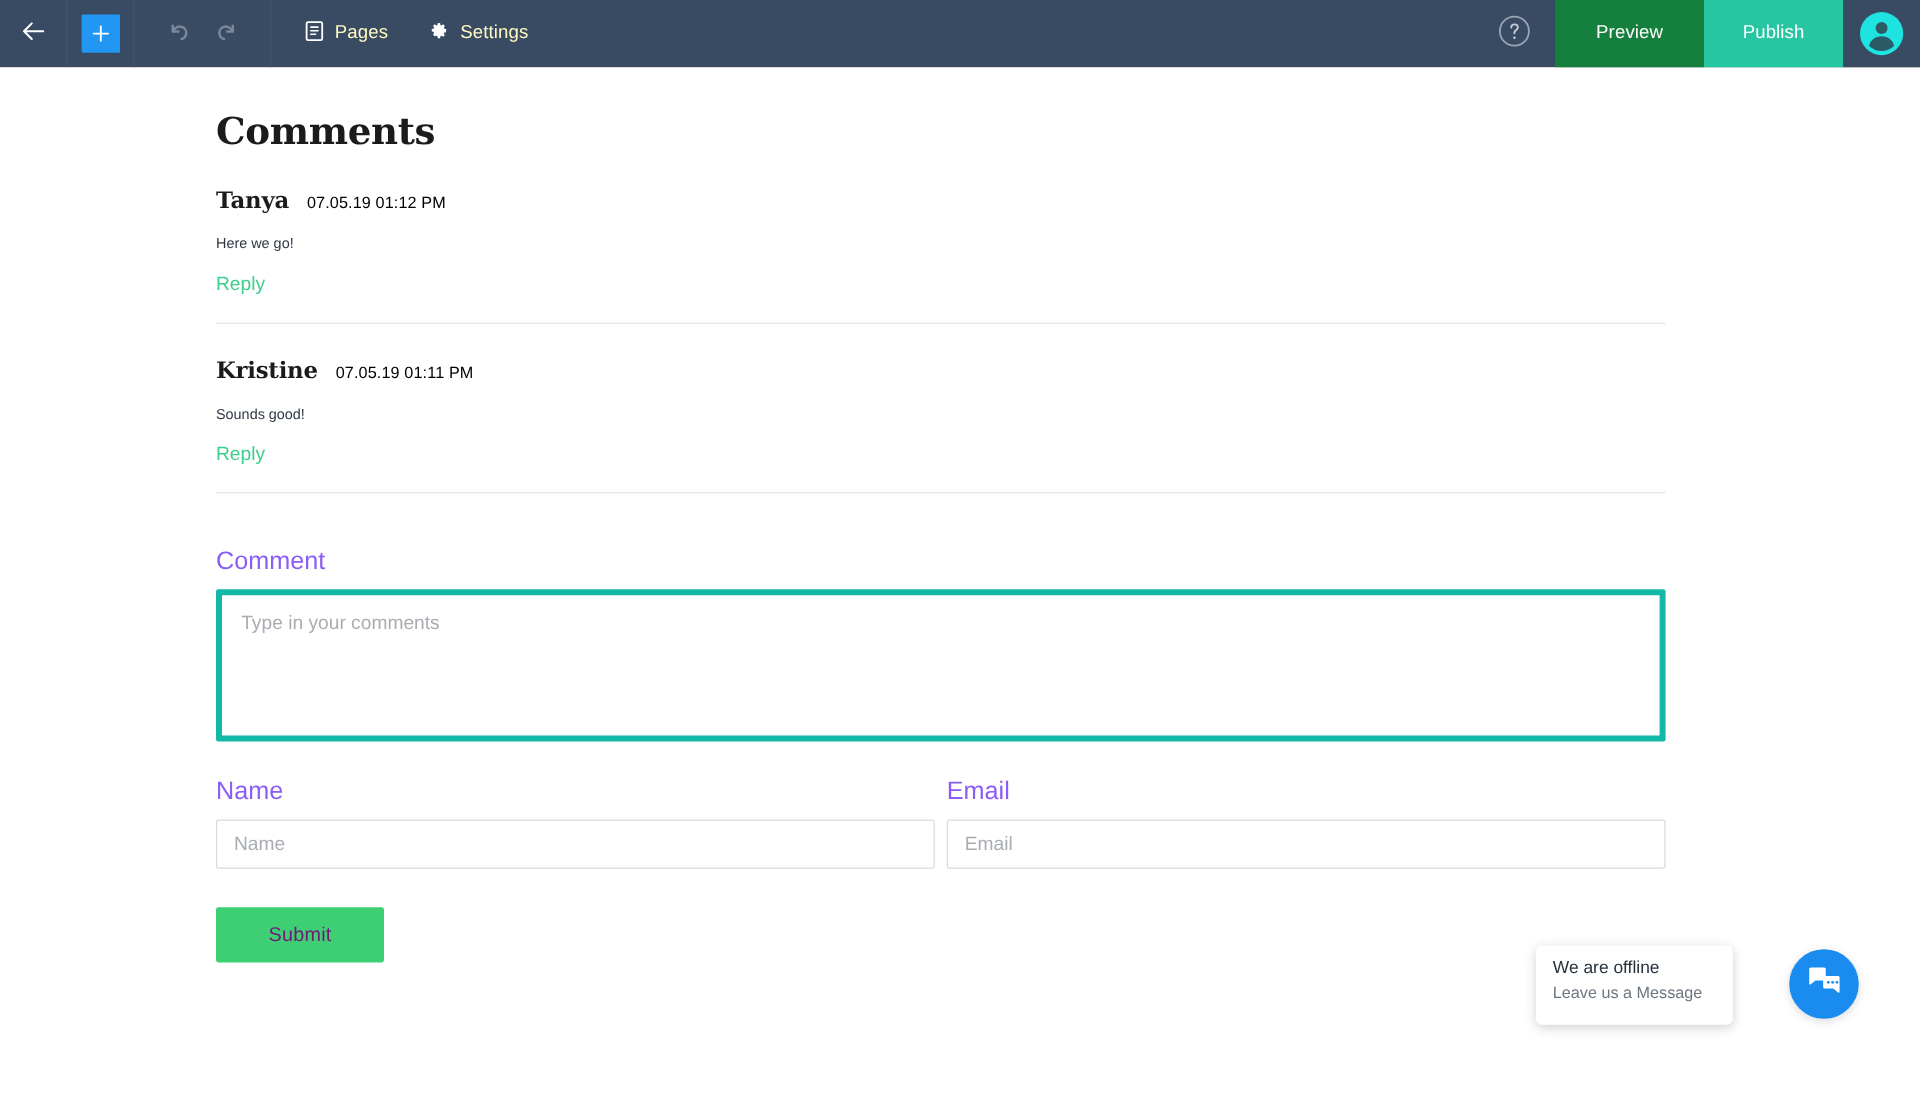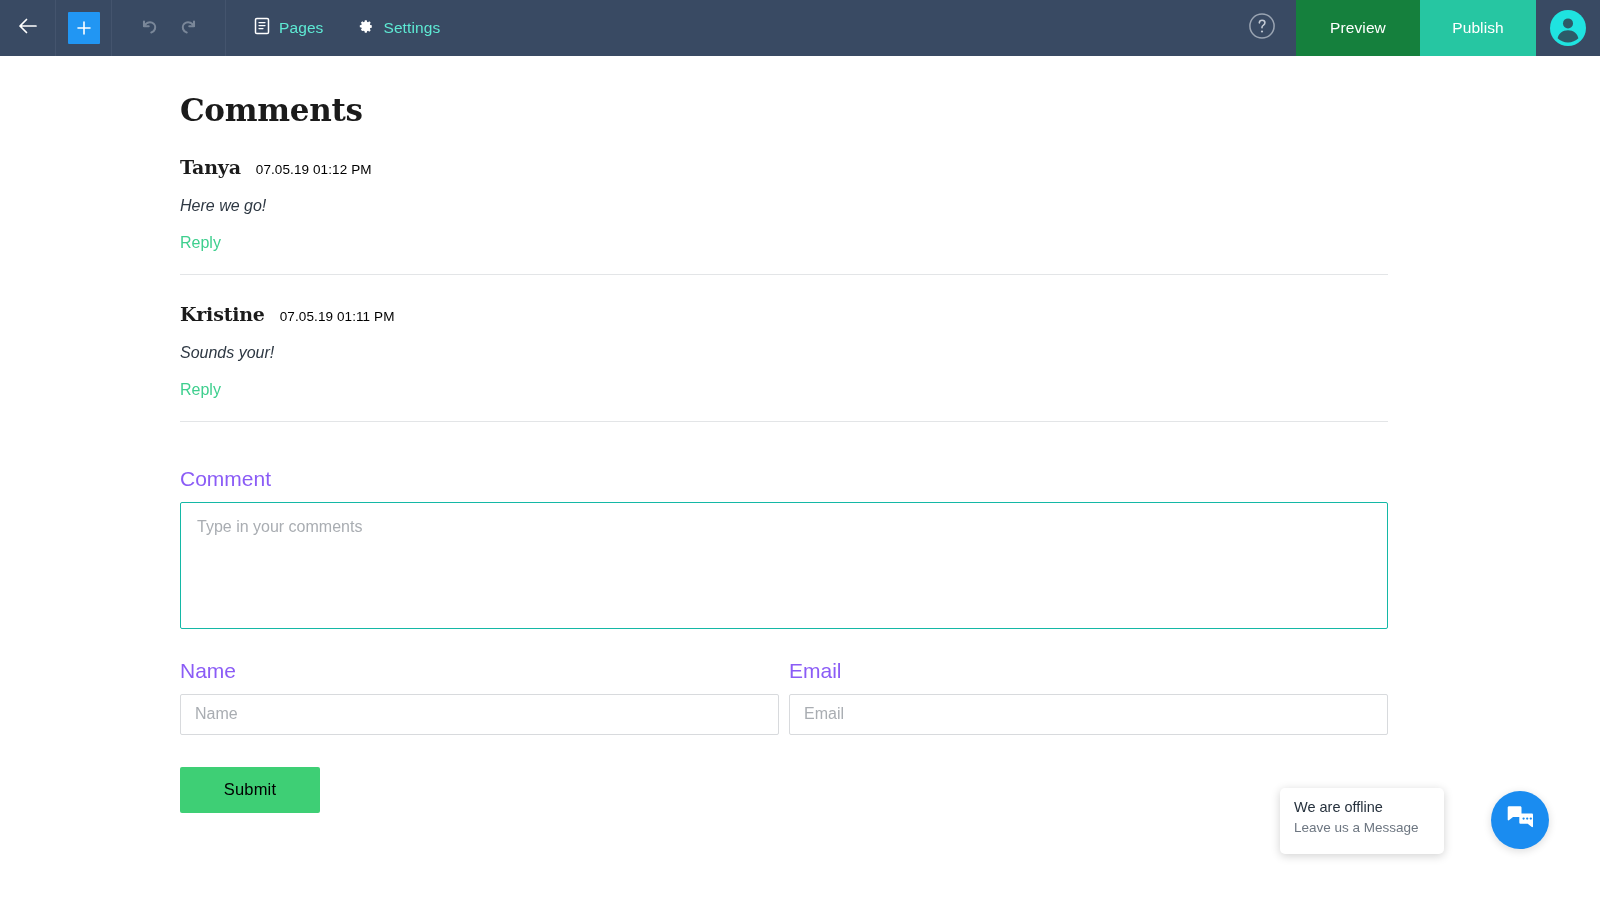--- a/index.html
+++ b/index.html
@@ -49,21 +49,21 @@
     cursor: pointer;
   }
   .tb-menu {
     display: flex; align-items: center;
     gap: 34px;
     padding-left: 28px;
   }
   .tb-menu-item {
     display: flex; align-items: center; gap: 9px;
     font-size: 15.5px;
-    color: #5eead4;
+    color: #fef9c3;
     cursor: pointer;
     letter-spacing: .1px;
   }
   .tb-spacer { flex: 1 1 auto; }
   .tb-help {
     width: 68px;
     cursor: pointer;
   }
   .tb-preview {
     width: 124px;
@@ -127,25 +127,24 @@
     font-size: 19px;
     color: #1b1b1b;
     letter-spacing: -0.2px;
   }
   .comment-date {
     font-size: 13.5px;
     color: #000000;
     letter-spacing: .1px;
   }
   .comment-body {
-    font-size: 16px;
+    font-size: 12px;
     color: #2e3843;
     margin-top: 18px;
     line-height: 1.3;
-    font-style: italic;
   }
   .comment-reply {
     display: inline-block;
     font-size: 16px;
     color: #3ecf8e;
     margin-top: 17px;
     cursor: pointer;
     text-decoration: none;
   }
   .divider {
@@ -159,21 +158,21 @@
   .form-block { margin-top: 45px; }
   .field-label {
     font-size: 21px;
     color: #8b5cf6;
     margin-bottom: 11px;
     display: block;
   }
   .comment-textarea {
     width: 1208px;
     height: 127px;
-    border: 1px solid #14b8a6;
+    border: 5px solid #14b8a6;
     border-radius: 2px;
     background: #fff;
     font-family: "Liberation Sans", sans-serif;
     font-size: 16px;
     color: #2e3843;
     padding: 15px 16px;
     resize: none;
     outline: none;
     display: block;
   }
@@ -199,21 +198,21 @@
     display: block;
   }
   .text-input::placeholder { color: #a9adb2; }
 
   .submit-btn {
     margin-top: 32px;
     width: 140px; height: 46px;
     background: #3ecf75;
     border: none;
     border-radius: 2px;
-    color: #000000;
+    color: #701a75;
     font-family: "Liberation Sans", sans-serif;
     font-size: 16.5px;
     cursor: pointer;
     display: block;
     letter-spacing: .2px;
   }
 
   
   .chat-tip {
     position: absolute;
@@ -349,21 +348,21 @@
       <div class="comment-body">Here we go!</div>
       <a class="comment-reply">Reply</a>
       <div class="divider"></div>
     </div>
 
     <div class="comment">
       <div class="comment-head">
         <span class="comment-author">Kristine</span>
         <span class="comment-date">07.05.19 01:11 PM</span>
       </div>
-      <div class="comment-body">Sounds your!</div>
+      <div class="comment-body">Sounds good!</div>
       <a class="comment-reply">Reply</a>
       <div class="divider"></div>
     </div>
 
     <div class="form-block">
       <label class="field-label">Comment</label>
       <textarea class="comment-textarea" placeholder="Type in your comments" style=""></textarea>
 
       <div class="row-two">
         <div class="col">

